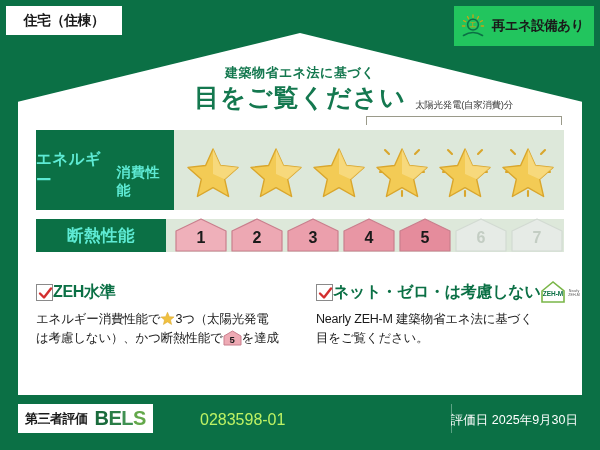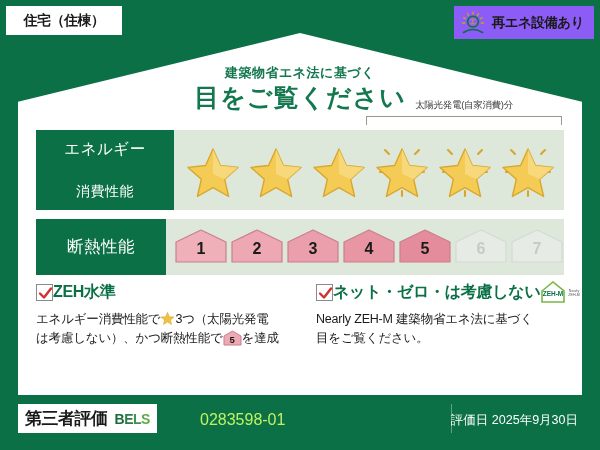--- a/index.html
+++ b/index.html
@@ -20,22 +20,22 @@
     width: 116px; height: 29px;
     background: #ffffff;
     display: flex; align-items: center; justify-content: center;
     font-size: 14px; font-weight: bold; color: #1a1a1a;
     letter-spacing: -0.5px;
   }
 
   
   .tag-renew {
     position: absolute; right: 6px; top: 6px;
-    height: 33px; padding: 0 10px 0 6px;
-    background: #8b5cf6;
+    height: 40px; padding: 0 10px 0 6px;
+    background: #22c55e;
     display: flex; align-items: center; gap: 6px;
   }
   .tag-renew .txt {
     font-size: 13.5px; font-weight: bold; color: #1a1a1a;
     letter-spacing: -0.5px;
   }
   .sun-icon { width: 26px; height: 24px; display: block; }
 
   
   .panel {
@@ -58,27 +58,27 @@
     font-size: 25px; font-weight: bold; color: #14784f;
     letter-spacing: 1px;
   }
 
   
   .row {
     position: absolute; left: 18px; width: 528px;
     display: flex; align-items: stretch;
   }
   .row-energy { top: 97px; height: 80px; }
-  .row-insul  { top: 186px; height: 56px; border-radius: 16px; }
+  .row-insul  { top: 186px; height: 33px; border-radius: 16px; }
 
   .row-label {
     width: 138px; background: #0b7045;
-    display: flex; flex-direction: column;
+    display: flex; flex-direction: row;
     align-items: center; justify-content: center;
-    color: #ffffff; font-weight: normal; letter-spacing: 0.5px;
+    color: #5eead4; font-weight: bold; letter-spacing: 0.5px;
   }
   .row-label .l1 { font-size: 15.5px; }
   .row-label .l2 { font-size: 14px; margin-top: 23px; }
   .row-label.single { font-size: 16.5px; }
 
   .row-value {
     flex: 1; background: #dde8da; position: relative;
     display: flex; align-items: center;
   }
 
@@ -146,22 +146,22 @@
   
   .footer {
     position: absolute; left: 0; bottom: 0; width: 600px; height: 55px;
     background: #0b7045;
   }
   .bels-box {
     position: absolute; left: 18px; top: 9px;
     height: 29px; background: #ffffff;
     display: flex; align-items: center; padding: 0 7px; gap: 7px;
   }
-  .bels-jp { font-size: 17px; font-weight: bold; color: #1a1a1a; letter-spacing: -0.5px; }
-  .bels-en { font-size: 14px; font-weight: bold; letter-spacing: -0.5px; }
+  .bels-jp { font-size: 13px; font-weight: bold; color: #1a1a1a; letter-spacing: -0.5px; }
+  .bels-en { font-size: 20px; font-weight: bold; letter-spacing: -0.5px; }
   .bels-en i { font-style: normal; }
   .bels-no {
     position: absolute; left: 200px; top: 16px;
     font-size: 16px; color: #bef264;
   }
   .footer-date {
     position: absolute; right: 22px; top: 17px;
     font-size: 12.5px; color: #ffffff;
   }
   .footer-sep {

